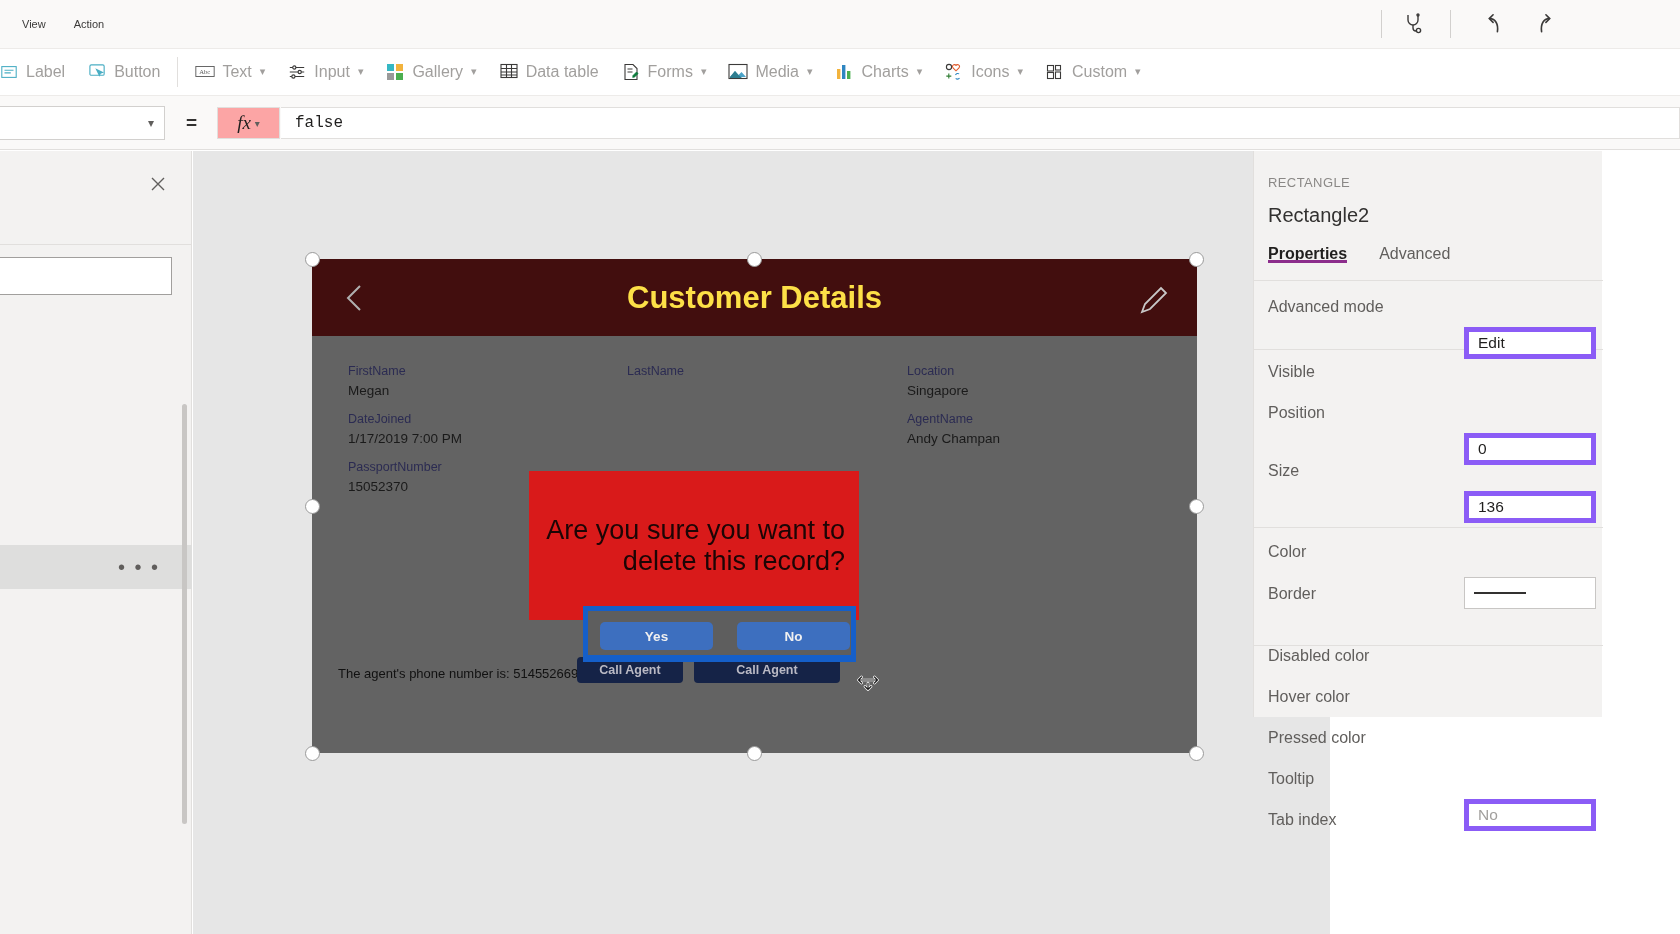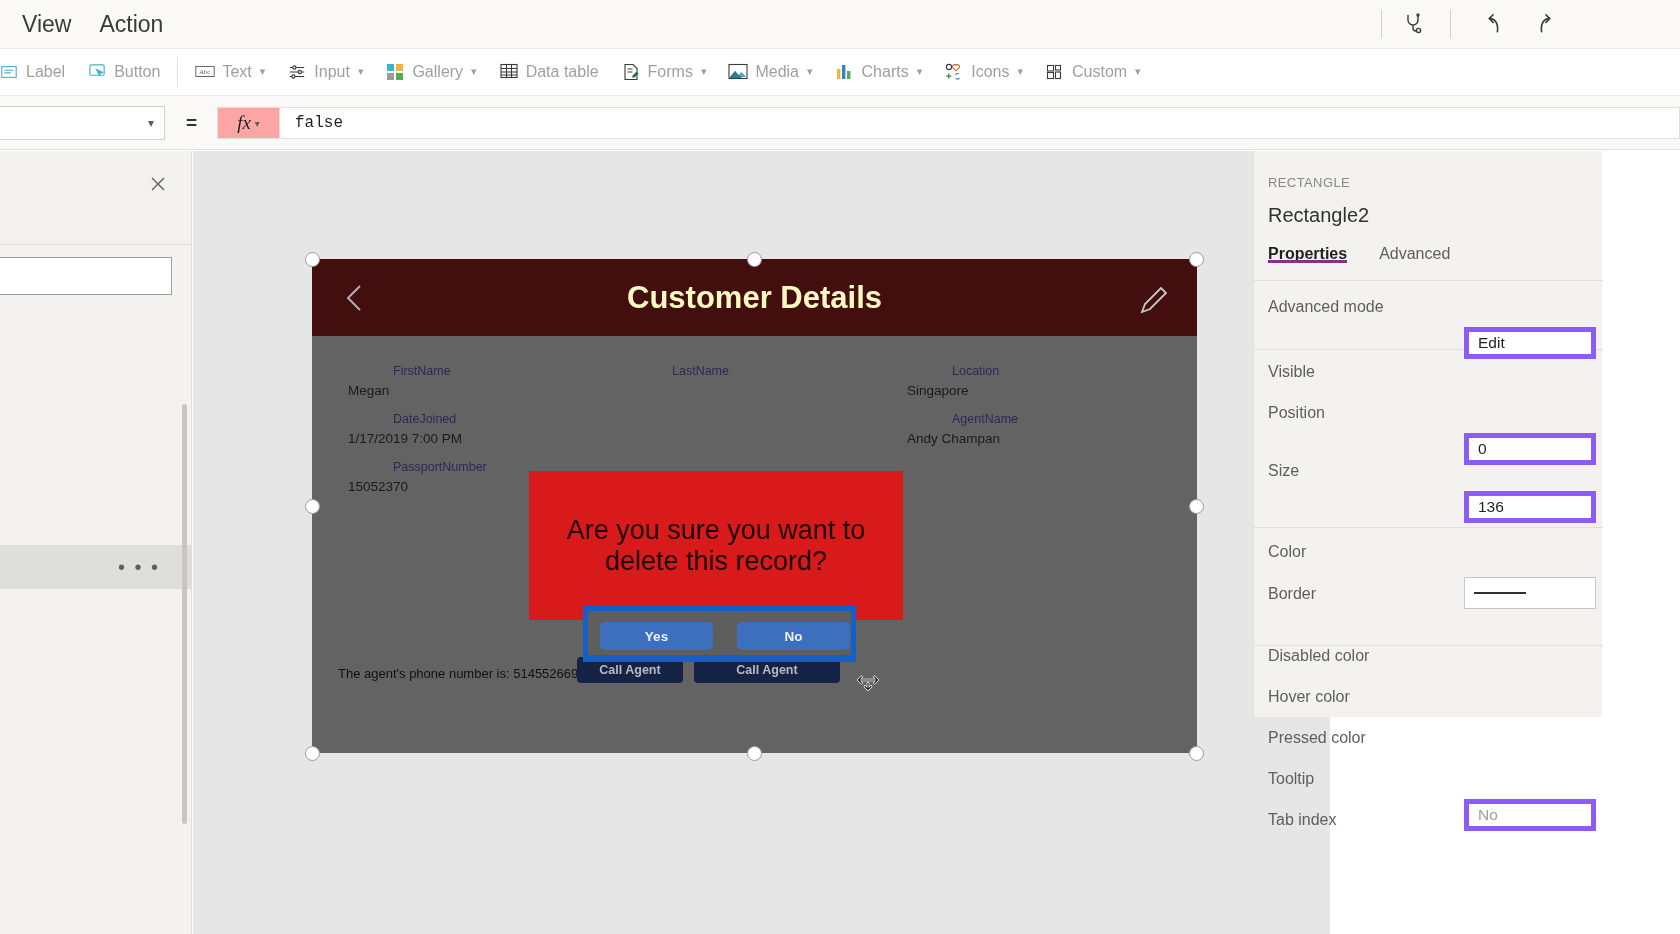--- a/index.html
+++ b/index.html
@@ -12,21 +12,21 @@
   }
   #app { position: relative; width: 1680px; height: 934px; }
 
   
   .menubar {
     position: absolute; left: 0; top: 0; width: 1680px; height: 48px;
     background: #faf9f8;
     display: flex; align-items: center;
   }
   .menu-item {
-    font-size: 23px; color: #3b3a39; padding: 0 14px; line-height: 48px;
+    font-size: 11px; color: #3b3a39; padding: 0 14px; line-height: 48px;
     cursor: default;
   }
   .menu-item:first-child { margin-left: 8px; }
   .app-title {
     position: absolute; right: 300px; top: 0; line-height: 48px;
     font-size: 17px; color: #3b3a39; white-space: nowrap;
   }
   .topdiv {
     position: absolute; top: 10px; width: 1px; height: 28px; background: #d2d0ce;
   }
@@ -129,49 +129,49 @@
   .screen {
     position: absolute; left: 0; top: 0; width: 885px; height: 494px;
     background: #636363; overflow: hidden;
   }
   .scr-header {
     position: absolute; left: 0; top: 0; width: 885px; height: 77px;
     background: #420e0e;
   }
   .scr-title {
     position: absolute; left: 0; top: 0; width: 885px; line-height: 77px;
-    text-align: center; font-size: 31px; font-weight: bold; color: #fef9c3;
+    text-align: center; font-size: 31px; font-weight: bold; color: #fde047;
   }
   .scr-back {
     position: absolute; left: 26px; top: 22px; width: 34px; height: 34px; cursor: pointer;
   }
   .scr-edit {
     position: absolute; right: 26px; top: 24px; width: 34px; height: 34px; cursor: pointer;
   }
 
   .fld { position: absolute; color: #16213e; }
-  .fld .flabel { font-size: 12.5px; color: #2b2b52; margin-bottom: 5px; margin-left: 45px; }
+  .fld .flabel { font-size: 12.5px; color: #2b2b52; margin-bottom: 5px; }
   .fld .fvalue { font-size: 13.5px; color: #1a1a1a; }
 
   .phone-text {
     position: absolute; left: 26px; top: 407px; font-size: 13px; color: #111;
   }
   .ca-btn {
     position: absolute; top: 398px; height: 26px;
     background: #152347; border-radius: 4px;
     display: flex; align-items: center; justify-content: center;
     font-size: 12.5px; font-weight: bold; color: #b9b9c4; cursor: pointer;
   }
 
   
   .confirm-rect {
-    position: absolute; left: 217px; top: 212px; width: 374px; height: 149px;
+    position: absolute; left: 217px; top: 212px; width: 330px; height: 149px;
     background: #d91a1a;
     display: flex; align-items: center; justify-content: center;
-    text-align: center; padding: 0 14px;
+    text-align: right; padding: 0 14px;
   }
   .confirm-rect span {
     font-size: 27px; color: #1c0505; line-height: 1.14;
   }
   .yn-selbox {
     position: absolute; left: 271px; top: 347px; width: 273px; height: 56px;
     background: #155fc9; border: 0;
   }
   .yn-inner {
     position: absolute; left: 5px; top: 5px; width: 263px; height: 44px;

